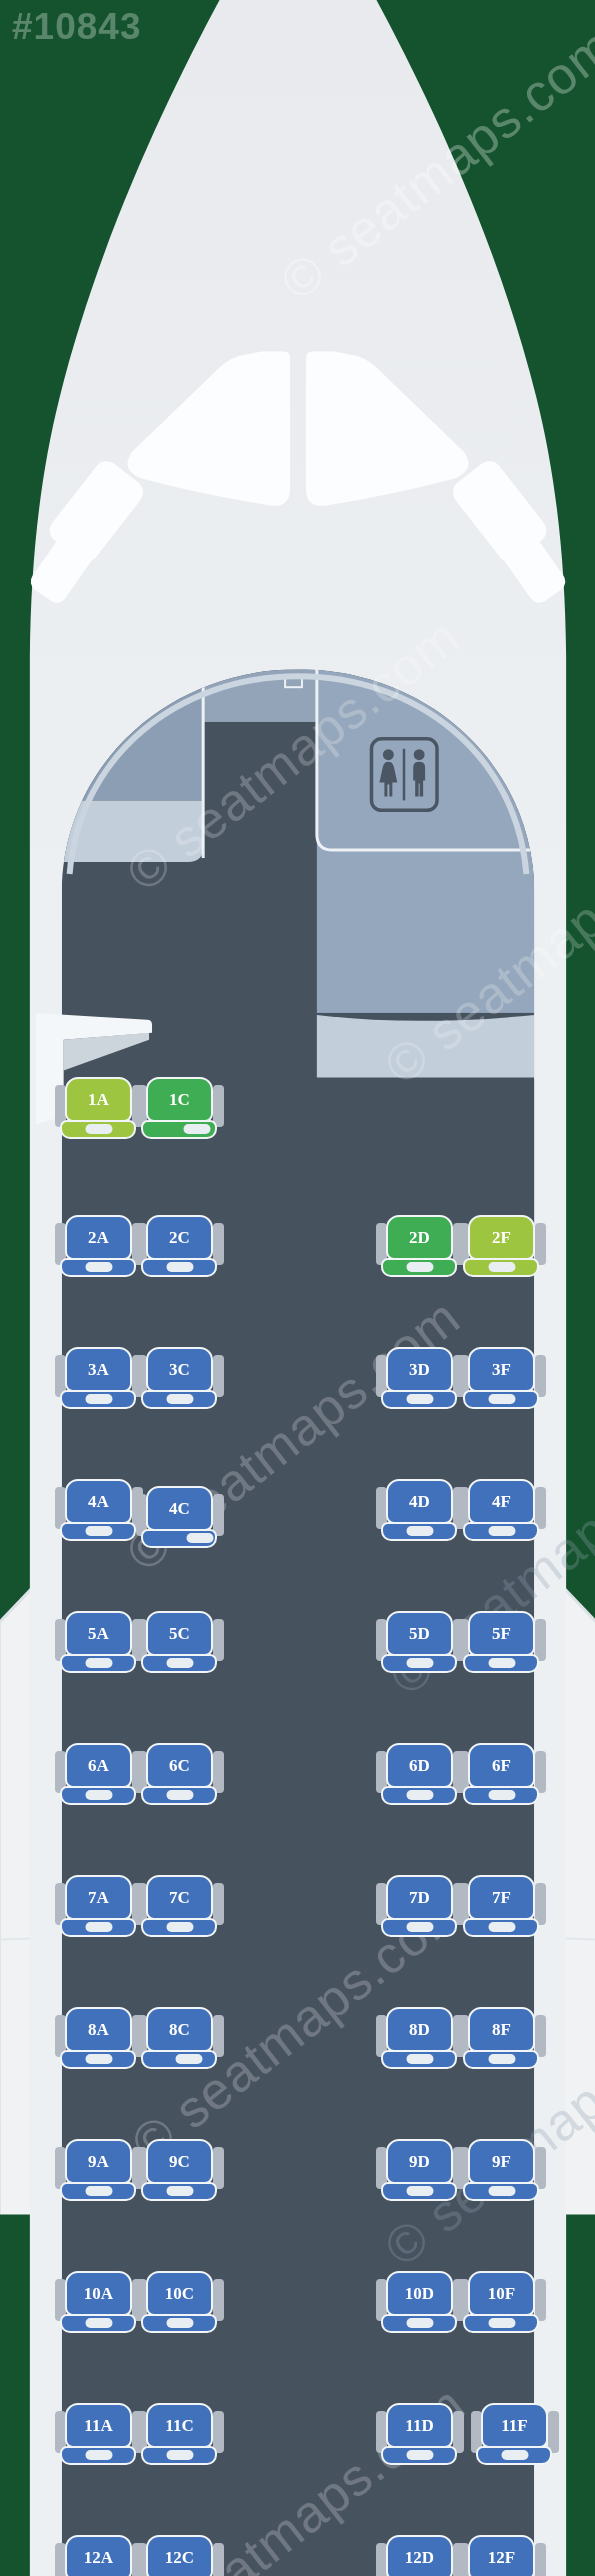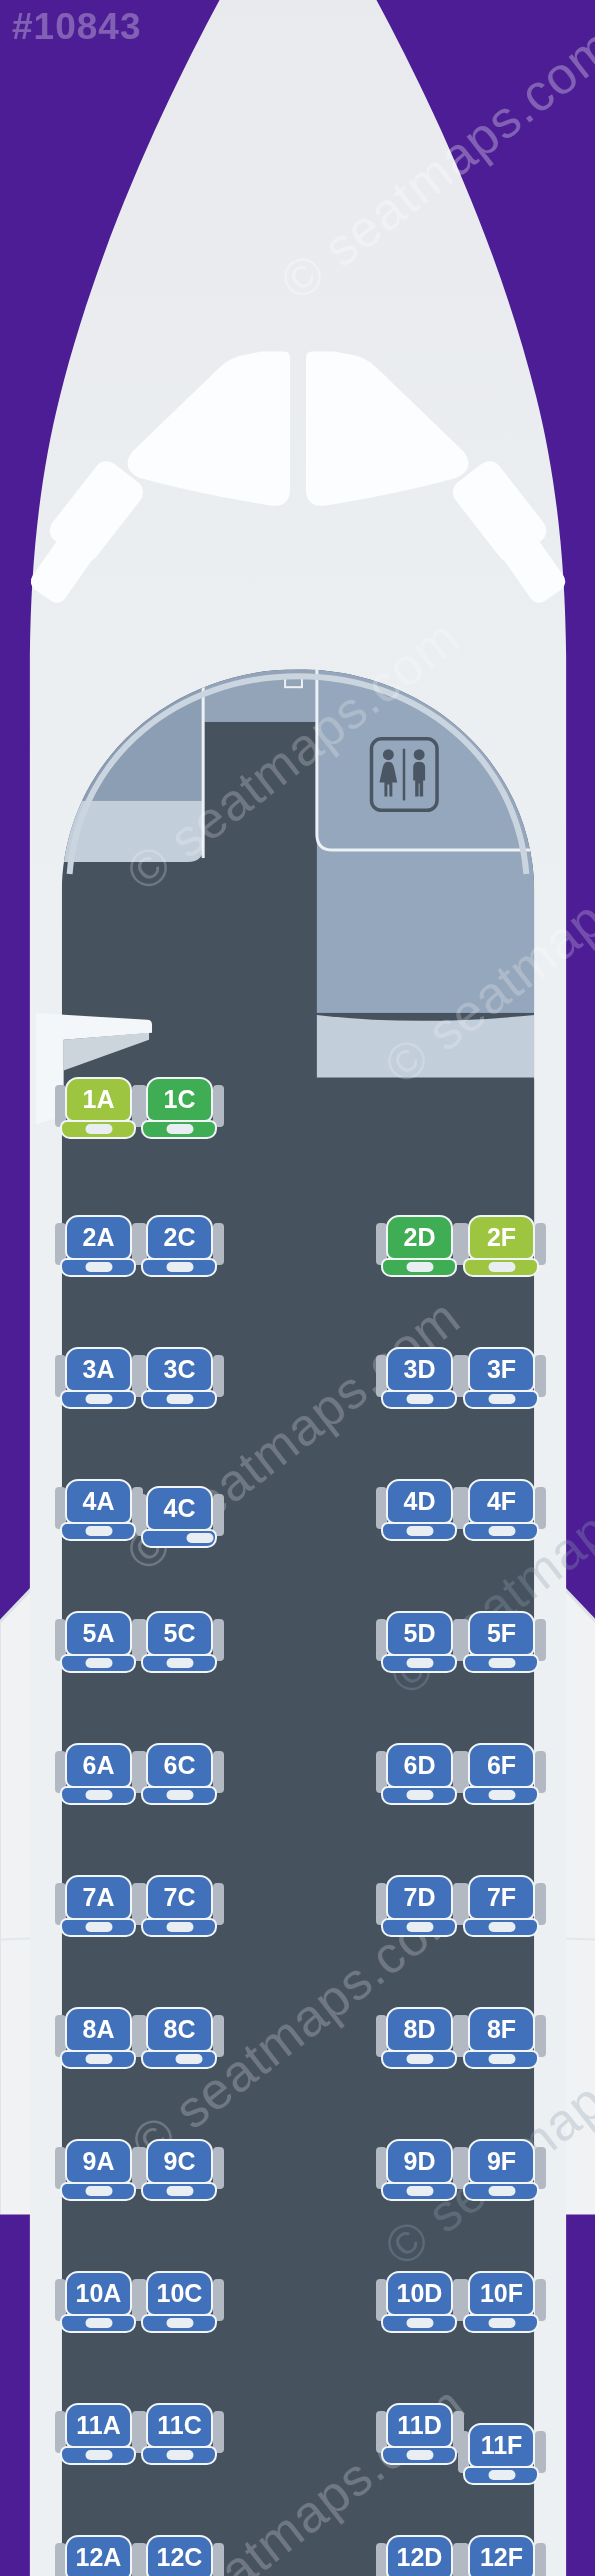--- a/index.html
+++ b/index.html
@@ -1,18 +1,18 @@
 <!DOCTYPE html>
 <html><head>
 <meta charset="utf-8">
 <style>
   html,body{margin:0;padding:0;background:#222;}
   #canvas{
     position:relative;width:596px;height:2576px;margin:0 auto;
-    background:#4c1d95;overflow:hidden;
+    background:#14532d;overflow:hidden;
     font-family:"Liberation Sans","DejaVu Sans",sans-serif;
   }
   #bg-art{position:absolute;left:0;top:0;}
   
   #plane-id{
     position:absolute;left:12px;top:6px;
     font-size:37px;font-weight:bold;letter-spacing:1px;
     color:rgba(255,255,255,0.30);z-index:3;
   }
   
@@ -39,21 +39,21 @@
     border:2.5px solid #f2f5f7;border-radius:7px 7px 10px 10px;
   }
   .seat .tab{
     position:absolute;left:50%;top:47px;transform:translateX(-50%);
     width:27px;height:10px;border-radius:5px;background:#e9eef3;z-index:2;
   }
   .seat .back{
     position:absolute;left:0;top:0;width:63px;height:41px;
     border:2.5px solid #f2f5f7;border-radius:13px 13px 8px 8px;
     display:flex;align-items:center;justify-content:center;
-    color:#ffffff;font-size:25px;font-weight:bold;
+    color:#ffffff;font-size:17px;font-weight:bold;font-family:Liberation Serif, serif;
   }
   .seat-blue  .back,.seat-blue  .cushion{background:#4271bc;}
   .seat-green .back,.seat-green .cushion{background:#3ead53;}
   .seat-lime  .back,.seat-lime  .cushion{background:#9ec53f;}
 </style>
 </head>
 <body>
 
 <div id="canvas">
 
@@ -144,21 +144,21 @@
     </div>
 
   <div id="seats">
       <div class="seat seat-lime" style="left: 65px; top: 1077px;">
         <span class="arm l"></span>
         <span class="arm r"></span>
         <span class="cushion"></span>
         <span class="tab"></span>
         <span class="back">1A</span>
       </div>
-      <div class="seat seat-green" style="left: 146px; top: 1077px;">
+      <div class="seat seat-green" style="left: 146px; top: 1077px; padding-left: 34px;">
         <span class="arm l"></span>
         <span class="arm r"></span>
         <span class="cushion"></span>
         <span class="tab"></span>
         <span class="back">1C</span>
       </div>
       <div class="seat seat-blue" style="left: 65px; top: 1215px;">
         <span class="arm l"></span>
         <span class="arm r"></span>
         <span class="cushion"></span>
@@ -424,21 +424,21 @@
         <span class="tab"></span>
         <span class="back">11C</span>
       </div>
       <div class="seat seat-blue" style="left: 386px; top: 2403px; text-align: center;">
         <span class="arm l"></span>
         <span class="arm r"></span>
         <span class="cushion"></span>
         <span class="tab"></span>
         <span class="back">11D</span>
       </div>
-      <div class="seat seat-blue" style="left: 468px; top: 2403px; margin-top: 20px;">
+      <div class="seat seat-blue" style="left: 481px; top: 2403px;">
         <span class="arm l"></span>
         <span class="arm r"></span>
         <span class="cushion"></span>
         <span class="tab"></span>
         <span class="back">11F</span>
       </div>
       <div class="seat seat-blue" style="left: 65px; top: 2535px;">
         <span class="arm l"></span>
         <span class="arm r"></span>
         <span class="back">12A</span>

